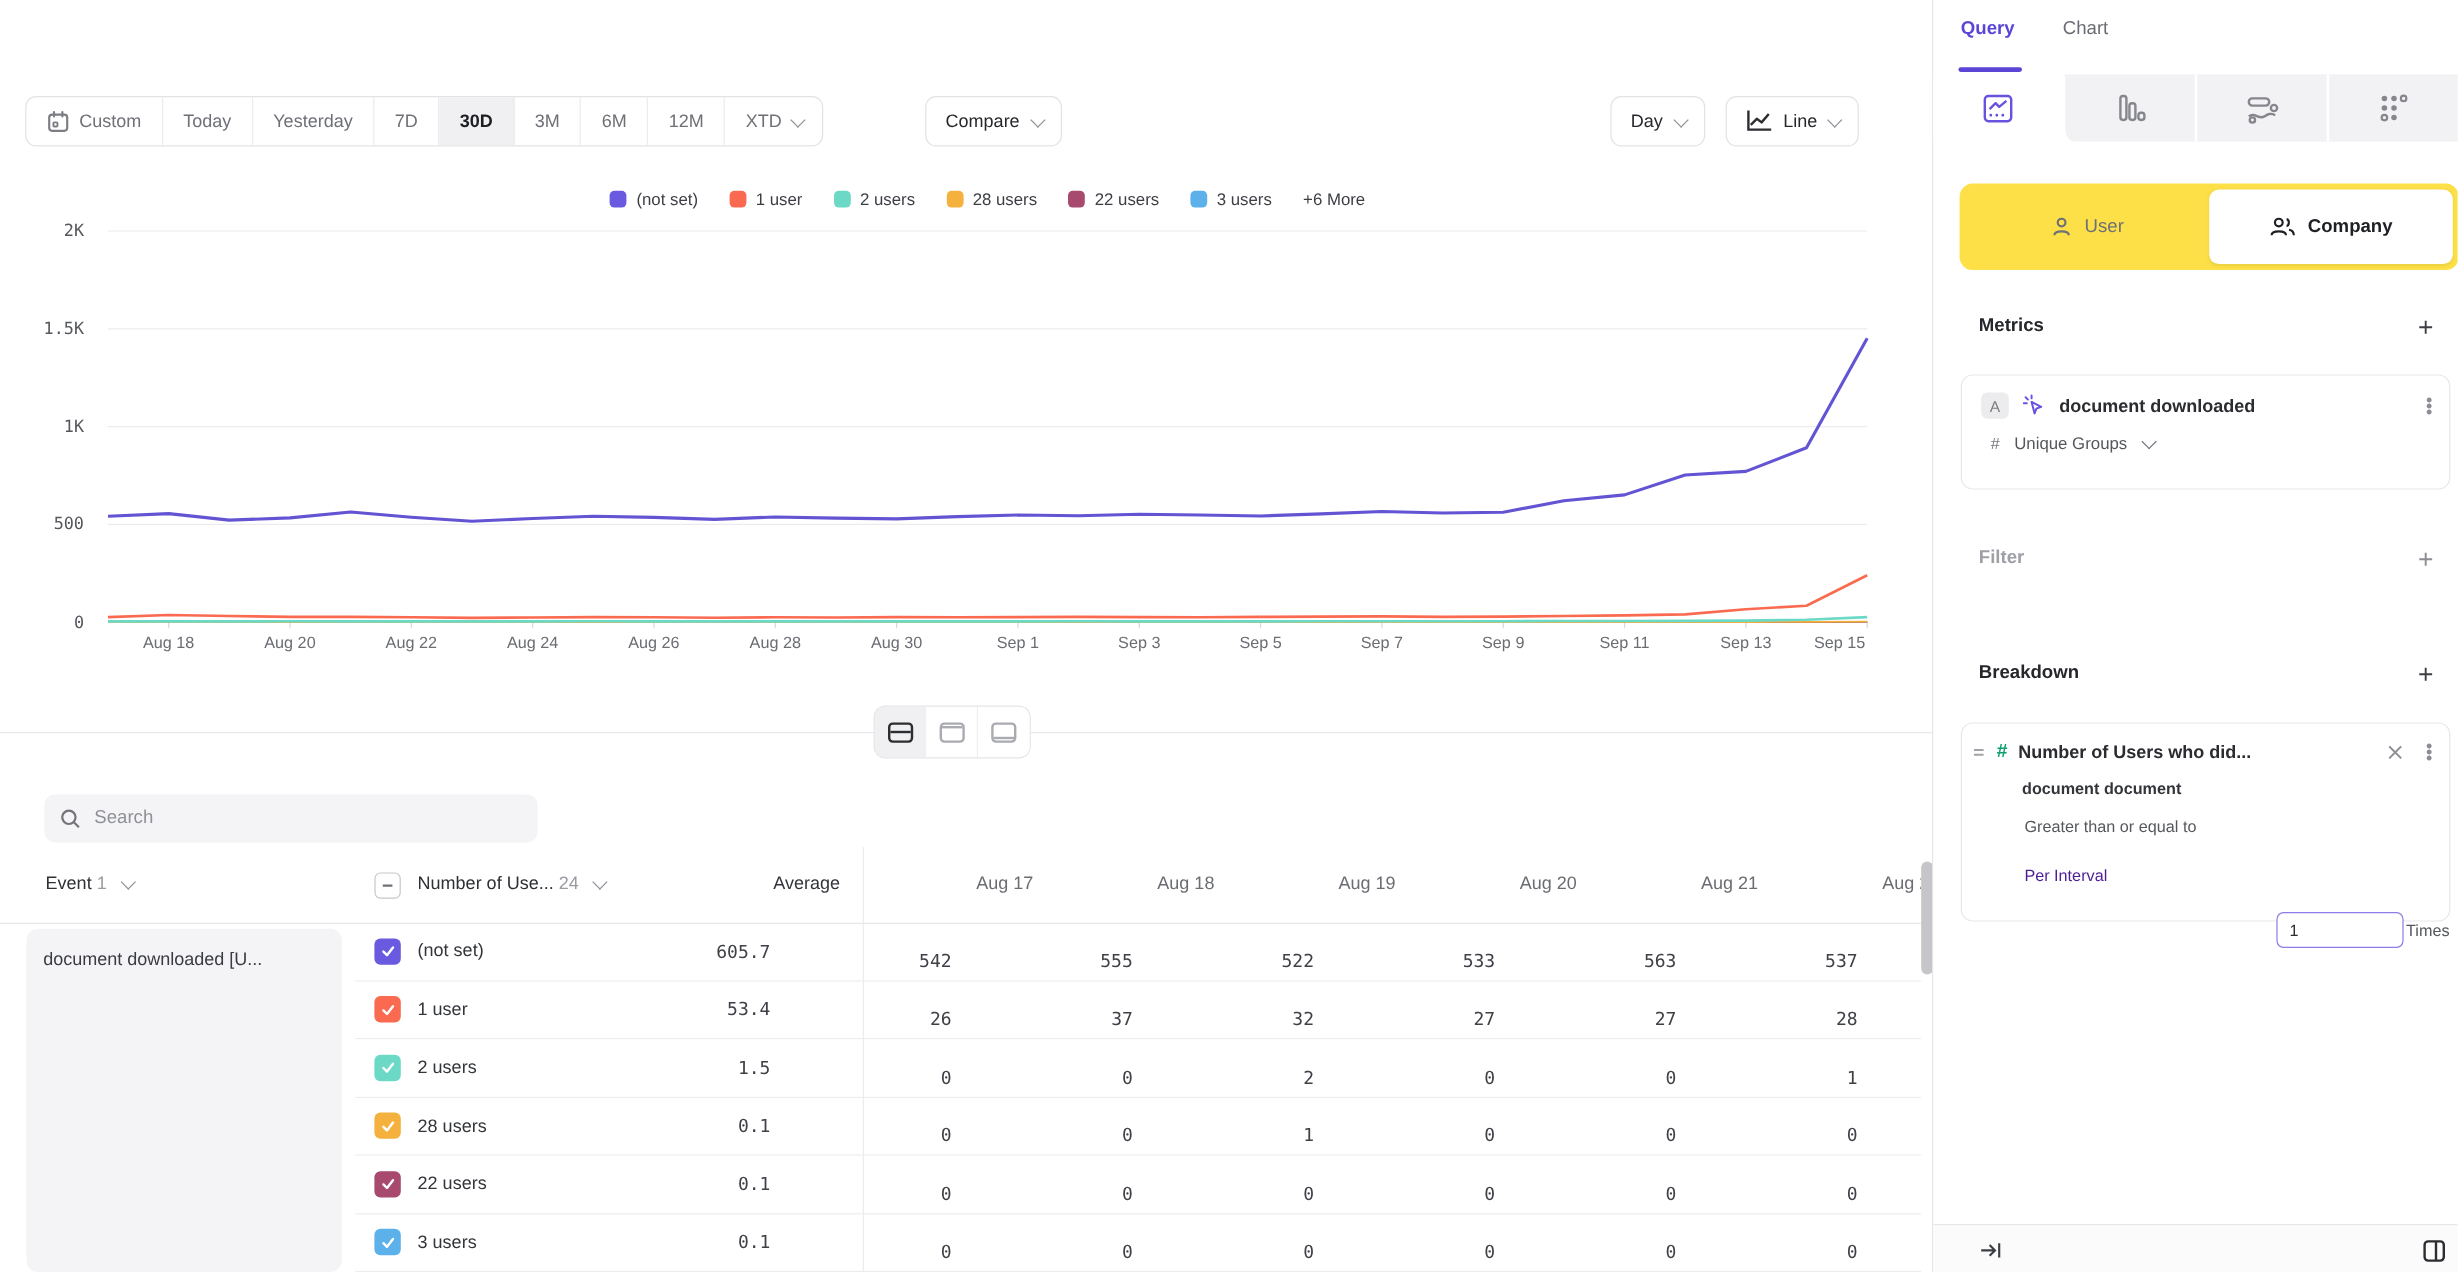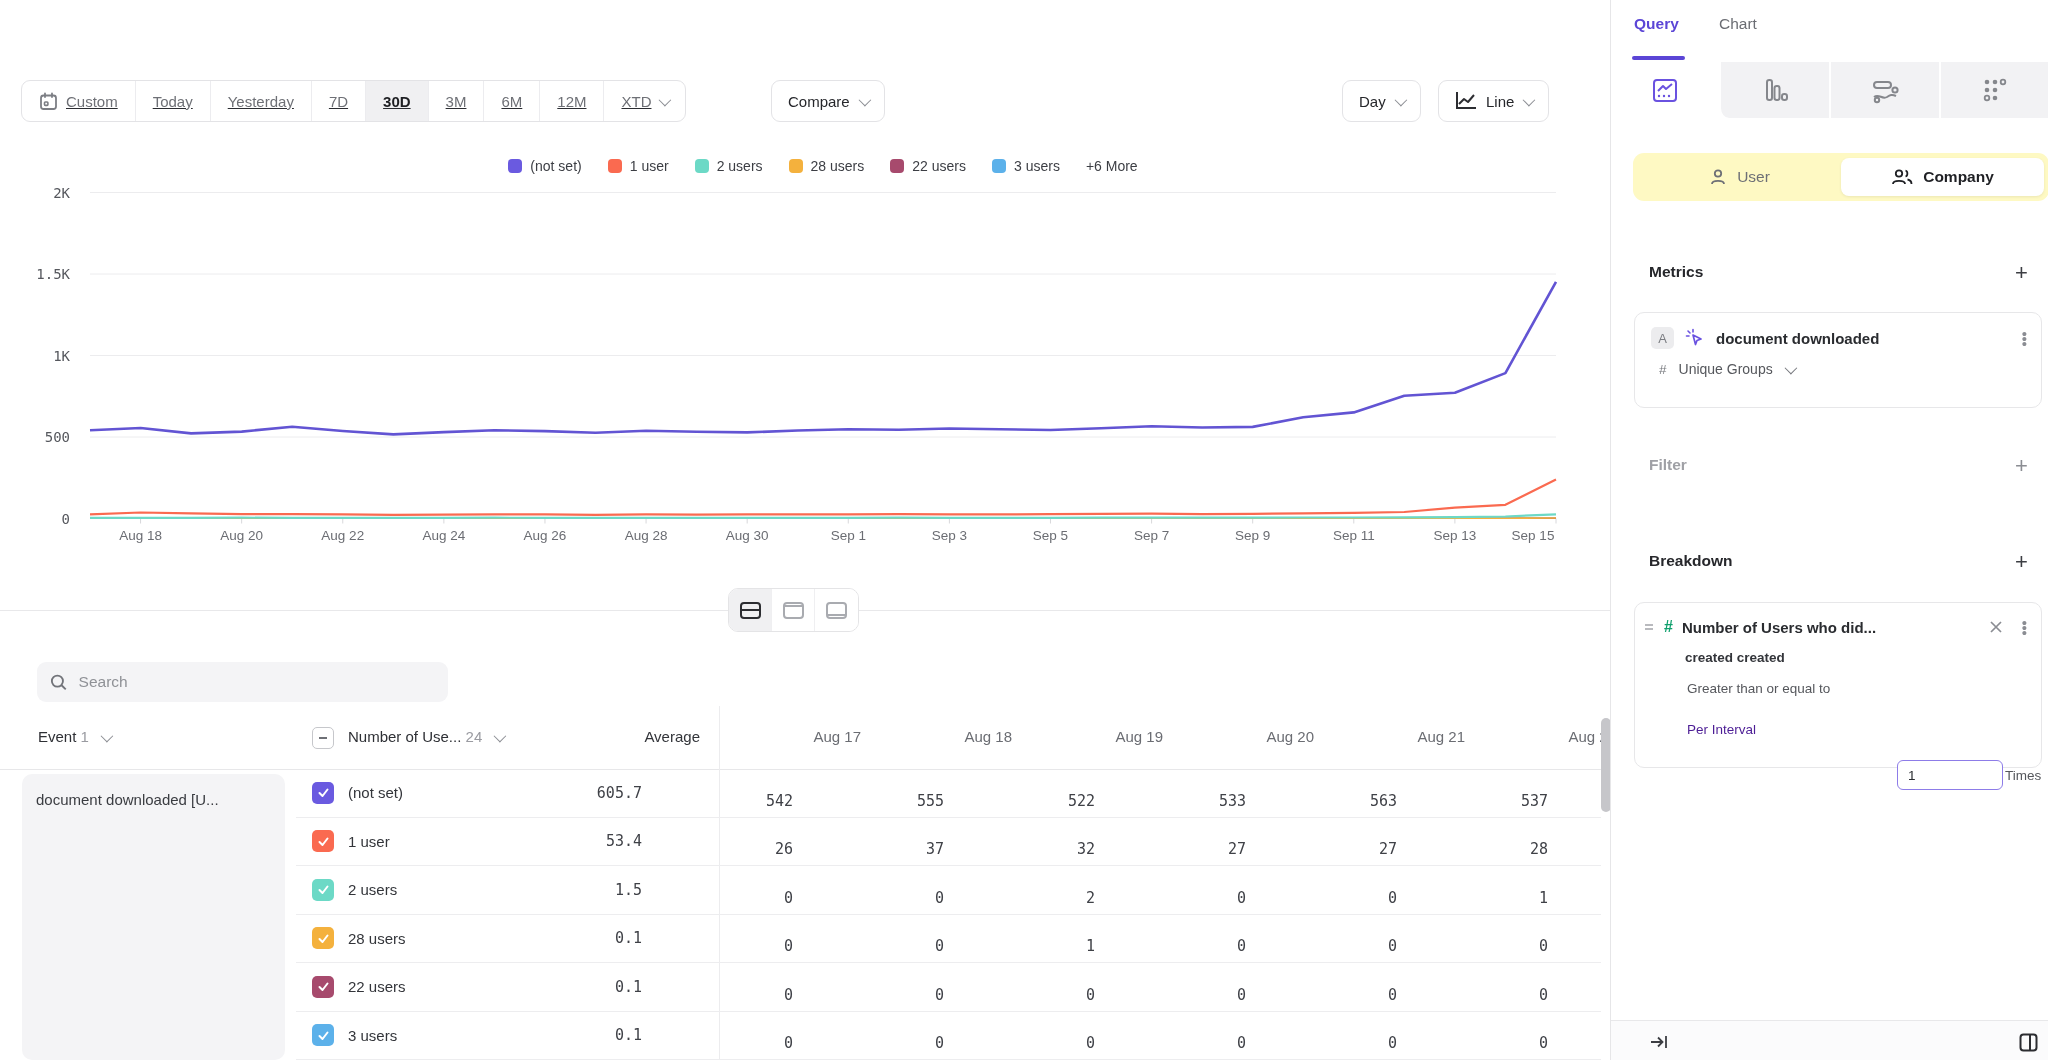--- a/index.html
+++ b/index.html
@@ -3,21 +3,21 @@
 <meta charset="utf-8">
 <style>
   * { margin:0; padding:0; box-sizing:border-box; }
   html,body { width:2048px; height:1060px; overflow:hidden; background:#fff;
     font-family:"Liberation Sans", sans-serif; color:#2a2c31; }
   .abs { position:absolute; }
   #canvas { position:relative; width:2048px; height:1060px; background:#fff; }
 
   
   .seg { position:absolute; left:21px; top:80px; height:42px; display:flex; align-items:stretch;
-    border:1px solid #e3e3e6; border-radius:9px; background:#fff; overflow:hidden;text-decoration:underline; }
+    border:1px solid #e3e3e6; border-radius:9px; background:#fff; overflow:hidden; }
   .seg .cell { display:flex; align-items:center; gap:8px; padding:0 17px; font-size:15px;
     color:#6e7076; border-right:1px solid #ececef; cursor:pointer; white-space:nowrap; }
   .seg .cell:last-child { border-right:none; }
   .seg .cell.sel { background:#f0f0f2; color:#1e1f23; font-weight:bold; }
   .btn { position:absolute; height:42px; display:flex; align-items:center; gap:9px;
     border:1px solid #e3e3e6; border-radius:9px; background:#fff; padding:0 16px;
     font-size:15px; color:#26272b; }
   .chev { width:9px; height:9px; border-right:1.7px solid #8b8d93; border-bottom:1.7px solid #8b8d93;
     transform:rotate(45deg) translateY(-2px); display:inline-block; }
 
@@ -88,22 +88,22 @@
   #tabQuery { left:23px; color:#5b45d6; font-weight:bold; }
   #tabQuery::after { content:""; position:absolute; left:-2px; right:-6px; top:41px; height:4px;
     border-radius:2px; background:#5b45d6; }
   #tabChart { left:108px; color:#6b6d73; }
   #chartTypes { position:absolute; left:0; top:62px; width:438px; height:56px; display:flex; }
   #chartTypes .ct { flex:1; display:flex; align-items:center; justify-content:center;
     background:#f2f2f4; border-left:2px solid #fff; cursor:pointer; }
   #chartTypes .ct.sel { background:#fff; border-left:none; }
   #chartTypes .ct:nth-child(2) { border-radius:0 0 0 10px; }
 
-  #scopeToggle { position:absolute; left:22px; top:153px; width:416px; height:48px;
-    background:#fef9c3; border-radius:11px; display:flex; padding:5px; }
+  #scopeToggle { position:absolute; left:22px; top:153px; width:416px; height:72px;
+    background:#fde047; border-radius:11px; display:flex; padding:5px; }
   #scopeToggle .opt { flex:1; display:flex; align-items:center; justify-content:center; gap:10px;
     font-size:15.5px; color:#6e7076; border-radius:8px; cursor:pointer; }
   #scopeToggle .opt.sel { background:#fff; color:#1f2024; font-weight:bold;
     box-shadow:0 1px 3px rgba(0,0,0,.08); }
 
   .sect-head { position:absolute; left:38px; font-size:15.5px; font-weight:bold; color:#26272b; }
   .card { position:absolute; left:23px; width:408px; border:1px solid #e7e7e9; border-radius:10px;
     background:#fff; }
   .badgeA { width:23px; height:22px; background:#ececee; border-radius:5px; color:#7b7d82;
     font-size:13px; display:flex; align-items:center; justify-content:center; }
@@ -509,21 +509,21 @@
         <svg width="12" height="12" viewBox="0 0 12 12">
           <path d="M2 4 H10 M2 8 H10" stroke="#a2a4a9" stroke-width="1.6"></path>
           </svg>
         <span class="hash-green">#</span>
         <div style="font-size:15px; font-weight:bold; color:#2a2c30; flex:1;">Number of Users who did...</div>
         <svg width="14" height="14" viewBox="0 0 14 14" style="margin-right:10px; cursor:pointer;">
           <path d="M2 2 L12 12 M12 2 L2 12" stroke="#8b8d93" stroke-width="1.7"></path>
           </svg>
         <div class="kebab">•<br>•<br>•</div>
       </div>
-      <div style="padding:14px 0 0 50px; font-size:13.5px; font-weight:bold; color:#33353a;">created created</div>
+      <div style="padding:14px 0 0 50px; font-size:13.5px; font-weight:bold; color:#33353a;">document document</div>
       <div style="position:relative; padding:16px 0 0 52px; font-size:13.5px; color:#55575c;">
         <span>Greater than or equal to</span>
         <input id="bdInput" value="1" style="">
         <span style="position:absolute; left:370px; top:103px;">Times</span>
       </div>
       <div style="padding:26px 0 0 52px; font-size:13.5px; color:#4c1d95;">Per Interval</div>
     </div>
 
     <div id="rfooter">
       <svg class="abs" style="left:38px; top:13px;" width="20" height="16" viewBox="0 0 20 16">

